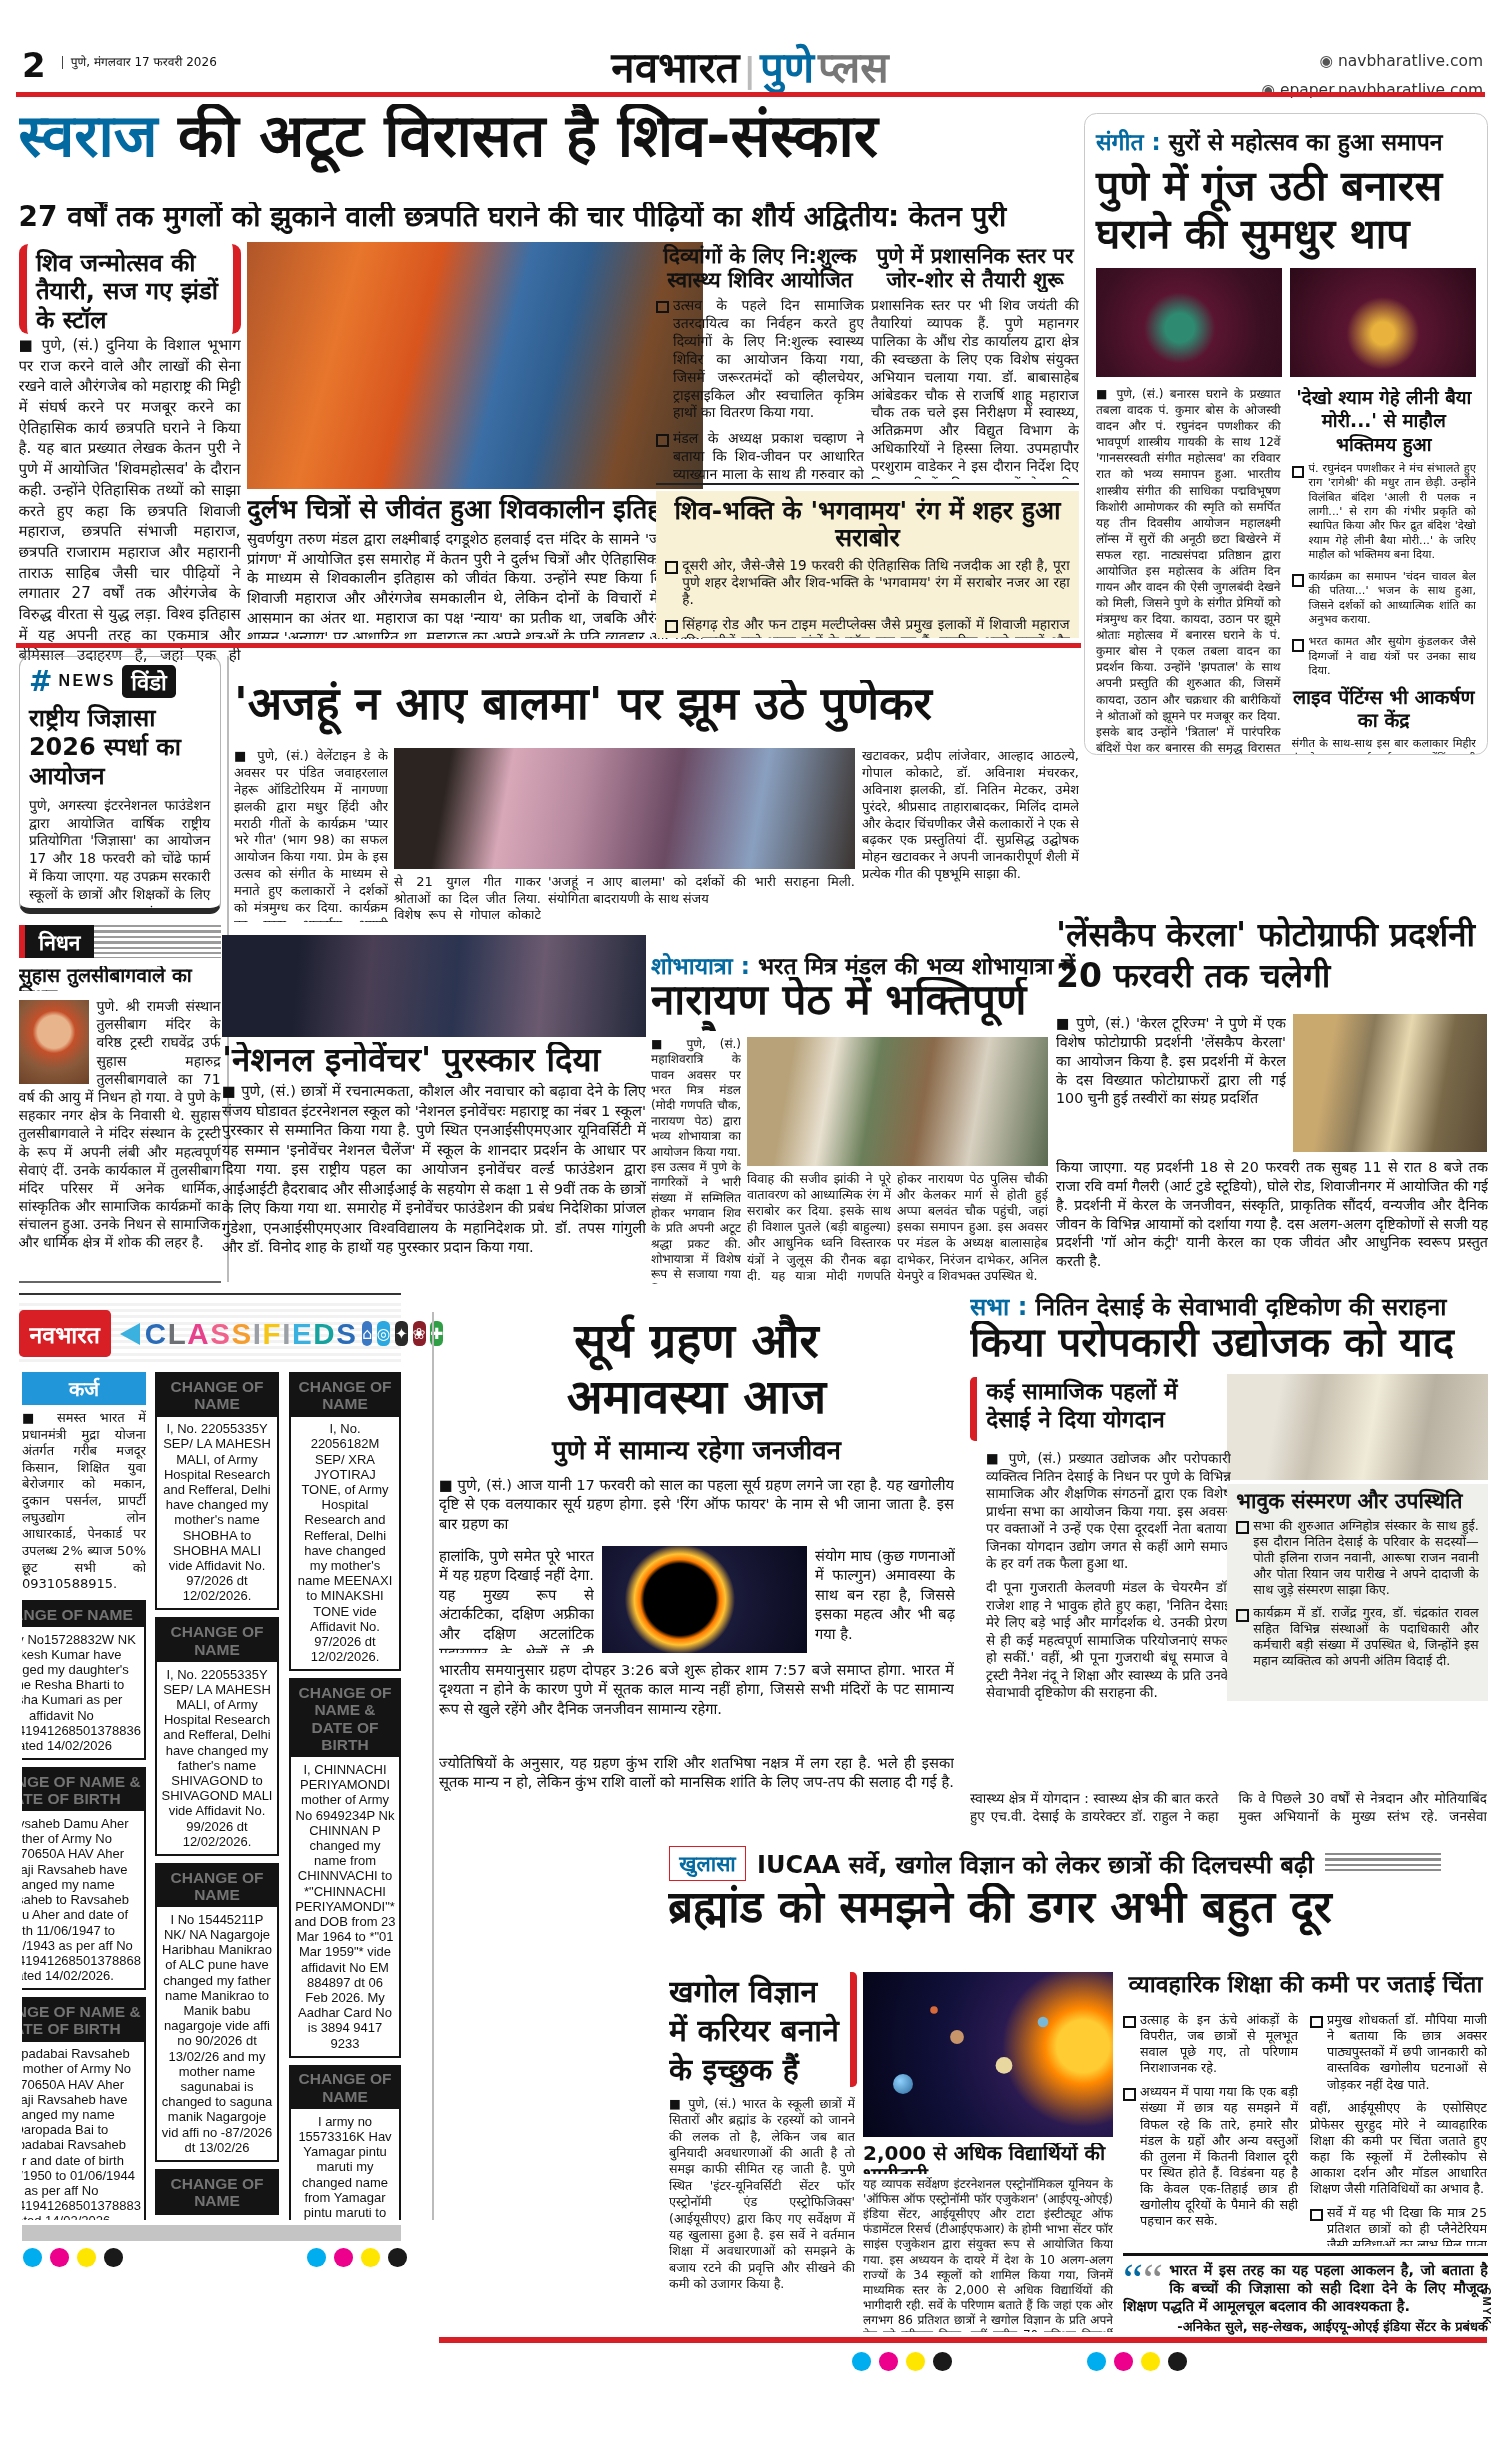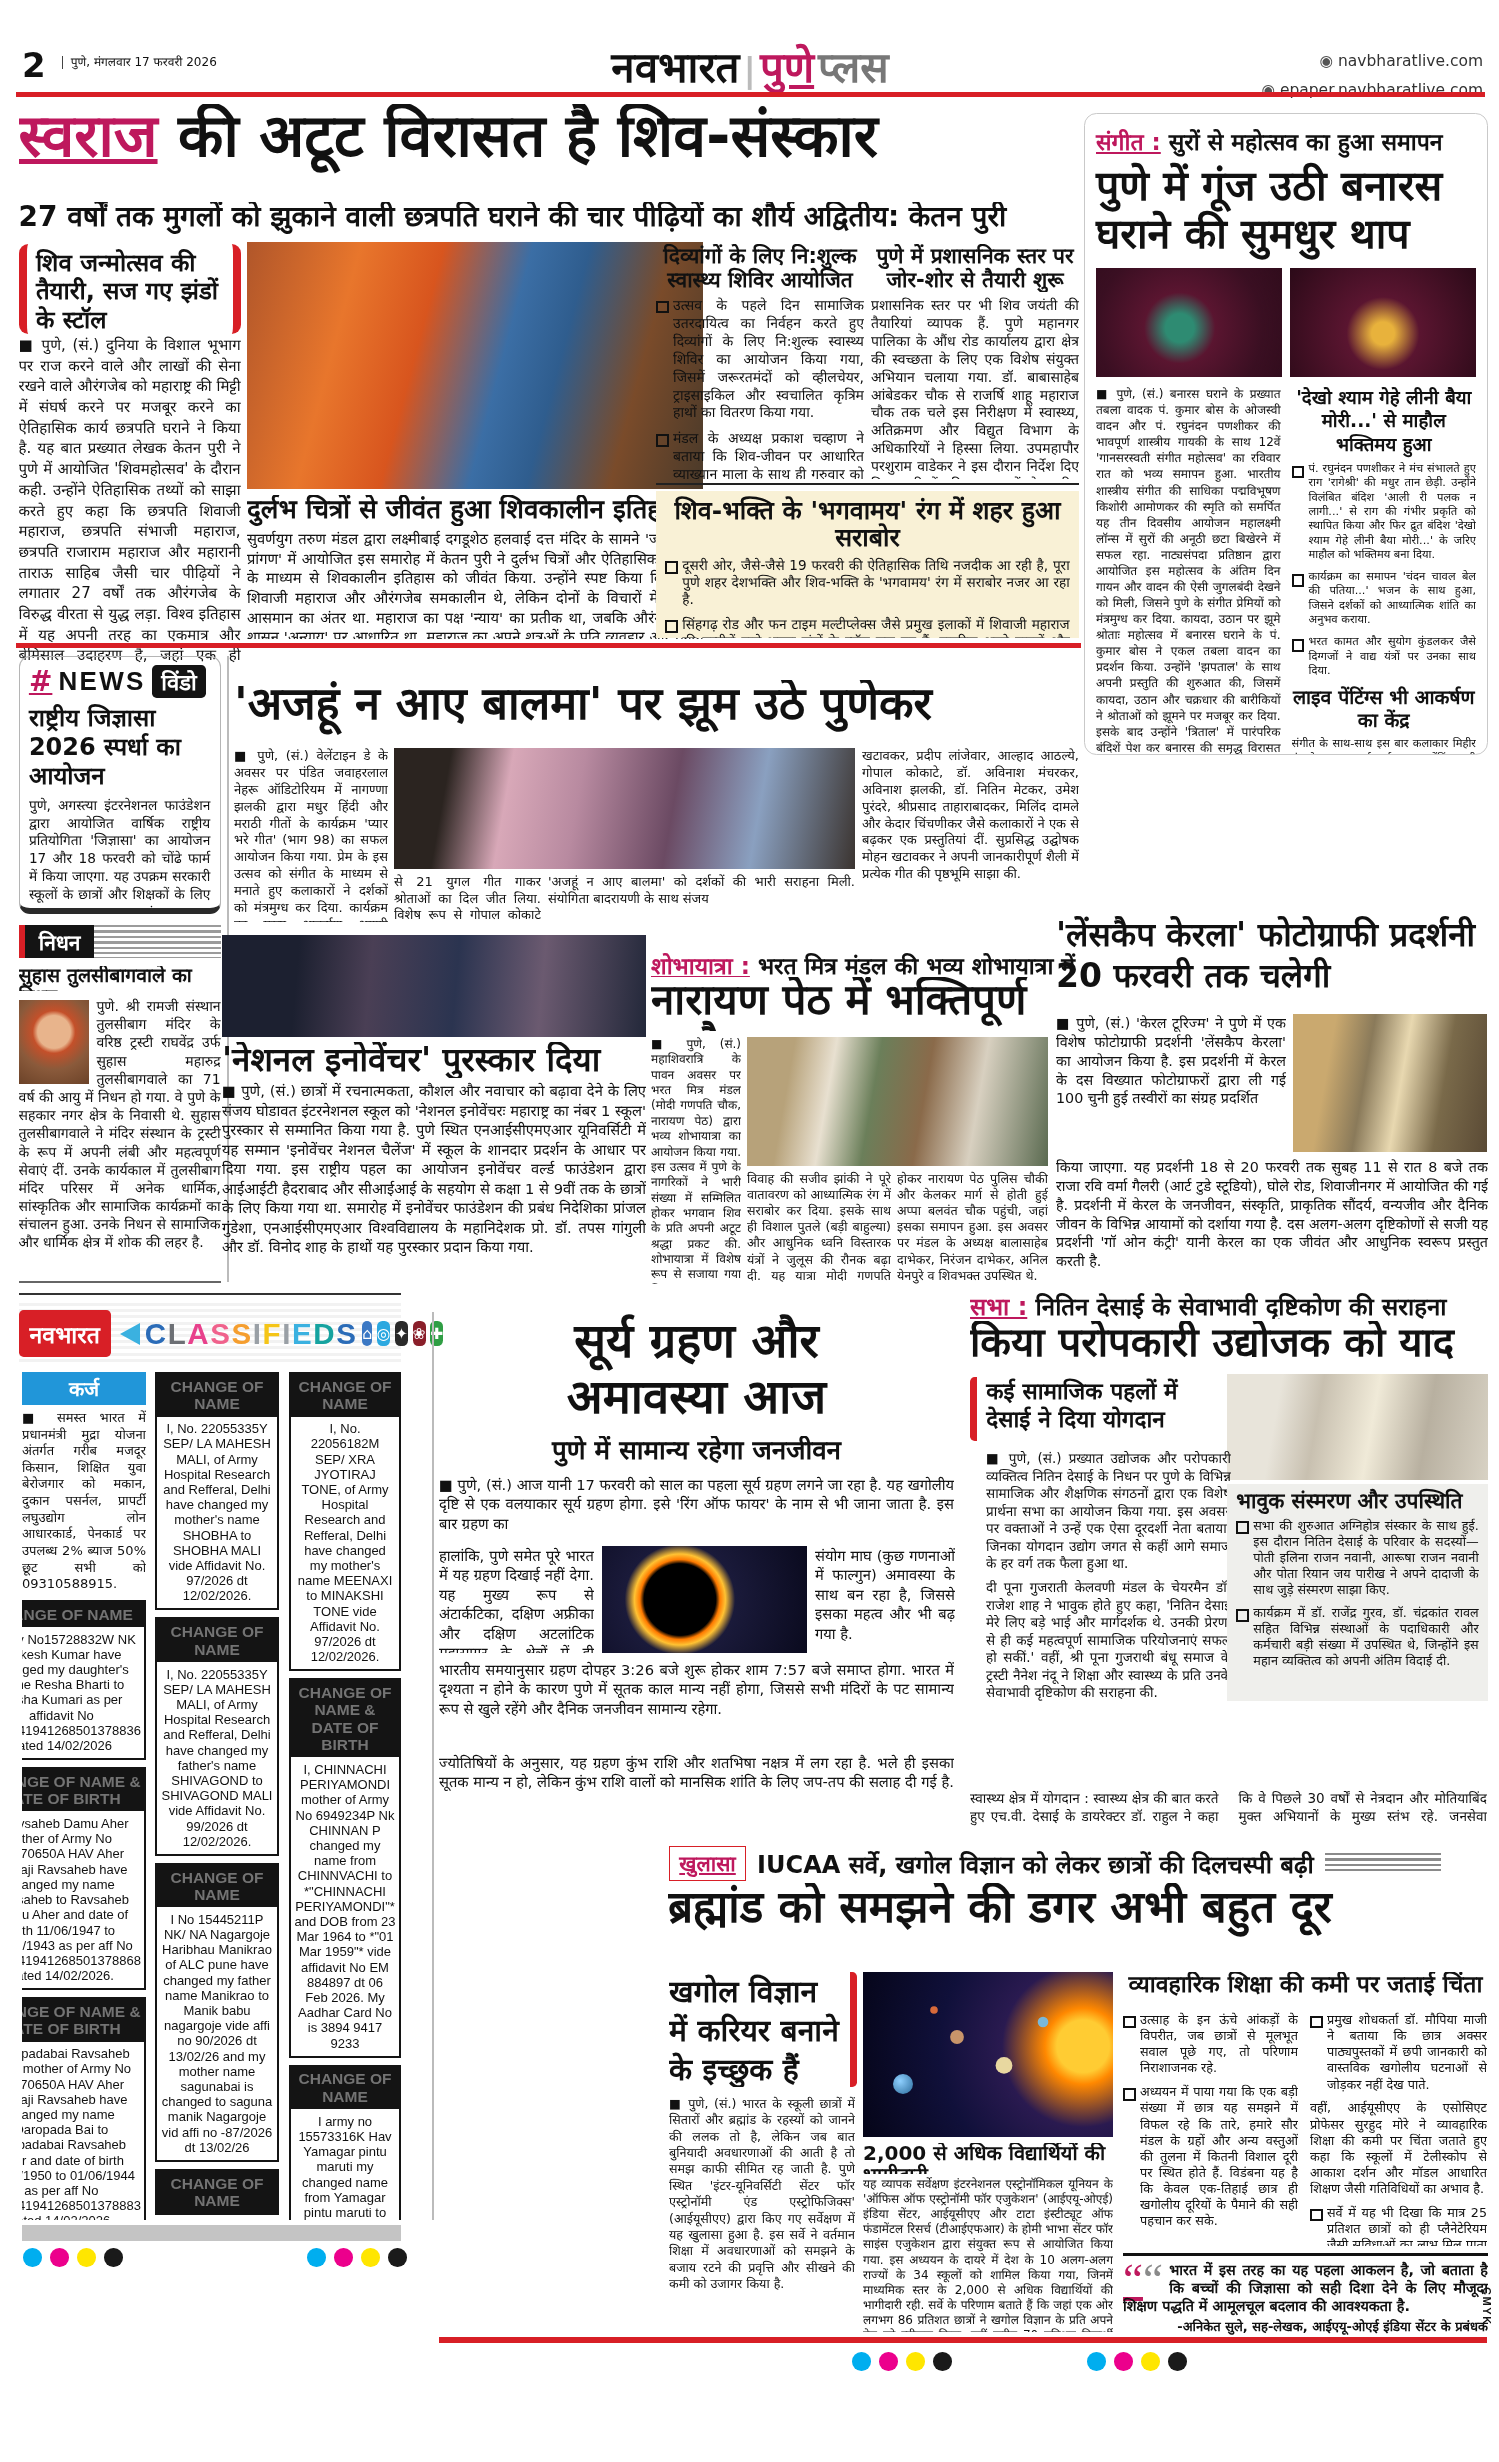--- a/index.html
+++ b/index.html
@@ -2,21 +2,21 @@
 <html style="font-size:12.4px"><head>
 <meta charset="utf-8">
 <style>
   html,body{margin:0;padding:0;background:#e9e9e9;}
   .page{position:relative;width:1500px;height:2462px;background:#fff;margin:0 auto;
         font-family:"DejaVu Sans","Liberation Sans",sans-serif;color:#111;overflow:hidden;}
   .abs{position:absolute;}
   .j{text-align:justify;}
   .c{text-align:center;}
   .ov{overflow:hidden;}
-  .red{color:#be185d;text-decoration:underline;}
+  .red{color:#0369a1;}
   .rule{background:#d81f26;}
   .hl{font-weight:bold;line-height:1.08;}
   
   .qb{position:relative;padding-left:17px;margin:0 0 7.8px 0;}
   .qb::before{content:"";position:absolute;left:0;top:3.9px;width:8.5px;height:8.5px;border:2.3px solid #111;}
   p{margin:0;}
   
   .bracket{border-left:8.5px solid #d81f26;border-right:8.5px solid #d81f26;border-radius:9.3px;padding:4.7px 9.3px;}
   
   .adcol{display:flex;flex-direction:column;gap:7px;}
@@ -106,21 +106,21 @@
         <p class="qb j" style="font-size:11.3px;line-height:1.27;">भरत कामत और सुयोग कुंडलकर जैसे दिग्गजों ने वाद्य यंत्रों पर उनका साथ दिया.</p>
         <div class="hl c" style="font-size:19.4px;line-height:1.2;margin:4.7px 0;">लाइव पेंटिंग्स भी आकर्षण का केंद्र</div>
         <div class="j" style="font-size:11.3px;line-height:1.27;">संगीत के साथ-साथ इस बार कलाकार मिहीर कुंभारे द्वारा बनाई गई लाइव पेंटिंग्स भी आकर्षण का केंद्र रहीं. प्रसिद्ध गायिका आरती अंकलीकर ने कलाकारों को सम्मानित किया और विघ्नेश जोशी ने संचालन के जरिए पूरे कार्यक्रम को सूत्रबद्ध किया. यह महोत्सव एक बार फिर शास्त्रीय संगीत की जीवंत परंपरा का गवाह बना.</div>
       </div>
     </div>
   </div>
 
   <div class="abs ov" style="left:18.6px;top:656px;width:202px;height:258px;border:1.6px solid #b5b5b5;border-bottom:6.2px solid #2a2a2a;border-radius:11px;padding:7.8px 9.3px;box-sizing:border-box;">
     <div style="display:flex;align-items:center;gap:6.2px;">
       <span class="red" style="font-size:28px;font-weight:bold;">#</span>
-      <span style="font-size:26px;font-weight:bold;letter-spacing:2.3px;font-family:'Liberation Sans',sans-serif;">NEWS</span>
+      <span style="font-size:16px;font-weight:bold;letter-spacing:2.3px;font-family:'Liberation Sans',sans-serif;">NEWS</span>
       <span style="background:#141414;color:#fff;font-size:22px;font-weight:bold;padding:1.6px 9.3px;border-radius:4.7px;">विंडो</span>
     </div>
     <div class="hl" style="font-size:24px;line-height:1.2;margin-top:6.2px;">राष्ट्रीय जिज्ञासा 2026 स्पर्धा का आयोजन</div>
     <div class="j" style="font-size:13.7px;line-height:1.3;margin-top:6.2px;">पुणे, अगस्त्या इंटरनेशनल फाउंडेशन द्वारा आयोजित वार्षिक राष्ट्रीय प्रतियोगिता 'जिज्ञासा' का आयोजन 17 और 18 फरवरी को चोंढे फार्म में किया जाएगा. यह उपक्रम सरकारी स्कूलों के छात्रों और शिक्षकों के लिए नवाचार का एक प्रमुख मंच बन चुका है. 'जिज्ञासा' का मुख्य उद्देश्य छात्रों को उनके आसपास की समस्याओं को पहचानने और संयुक्त राष्ट्र के सतत विकास लक्ष्यों (एसडीजी) को ध्यान में रखते हुए उनका तकनीकी समाधान खोजने के लिए प्रेरित करना है.</div>
   </div>
 
   <div class="abs" style="left:18.6px;top:925px;width:202px;height:33px;background:#141414;display:flex;align-items:center;">
     <span style="width:6.2px;height:100%;background:#d81f26;display:inline-block;"></span>
     <span style="color:#fff;font-size:21px;font-weight:bold;padding:0 14px;">निधन</span>
     <span class="stripes" style="flex:1;height:100%;"></span>

